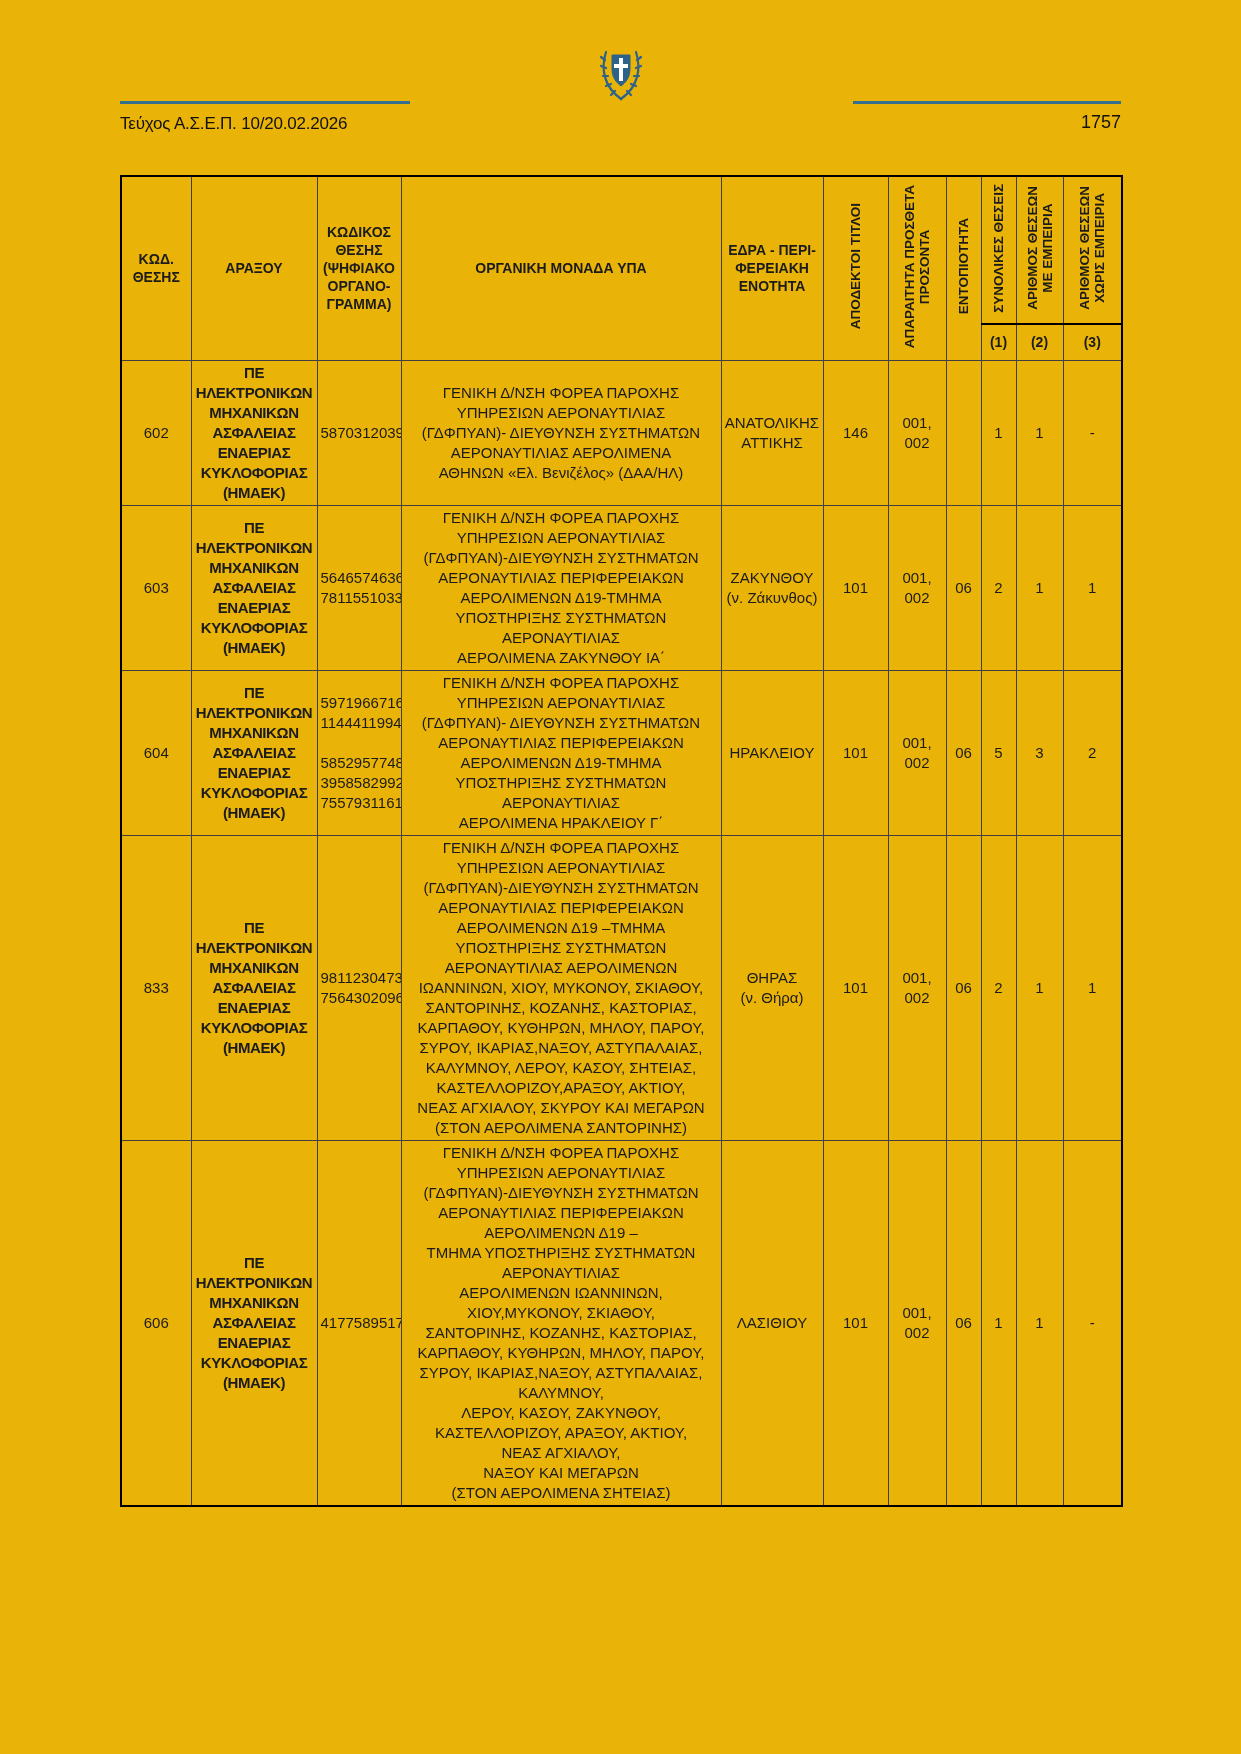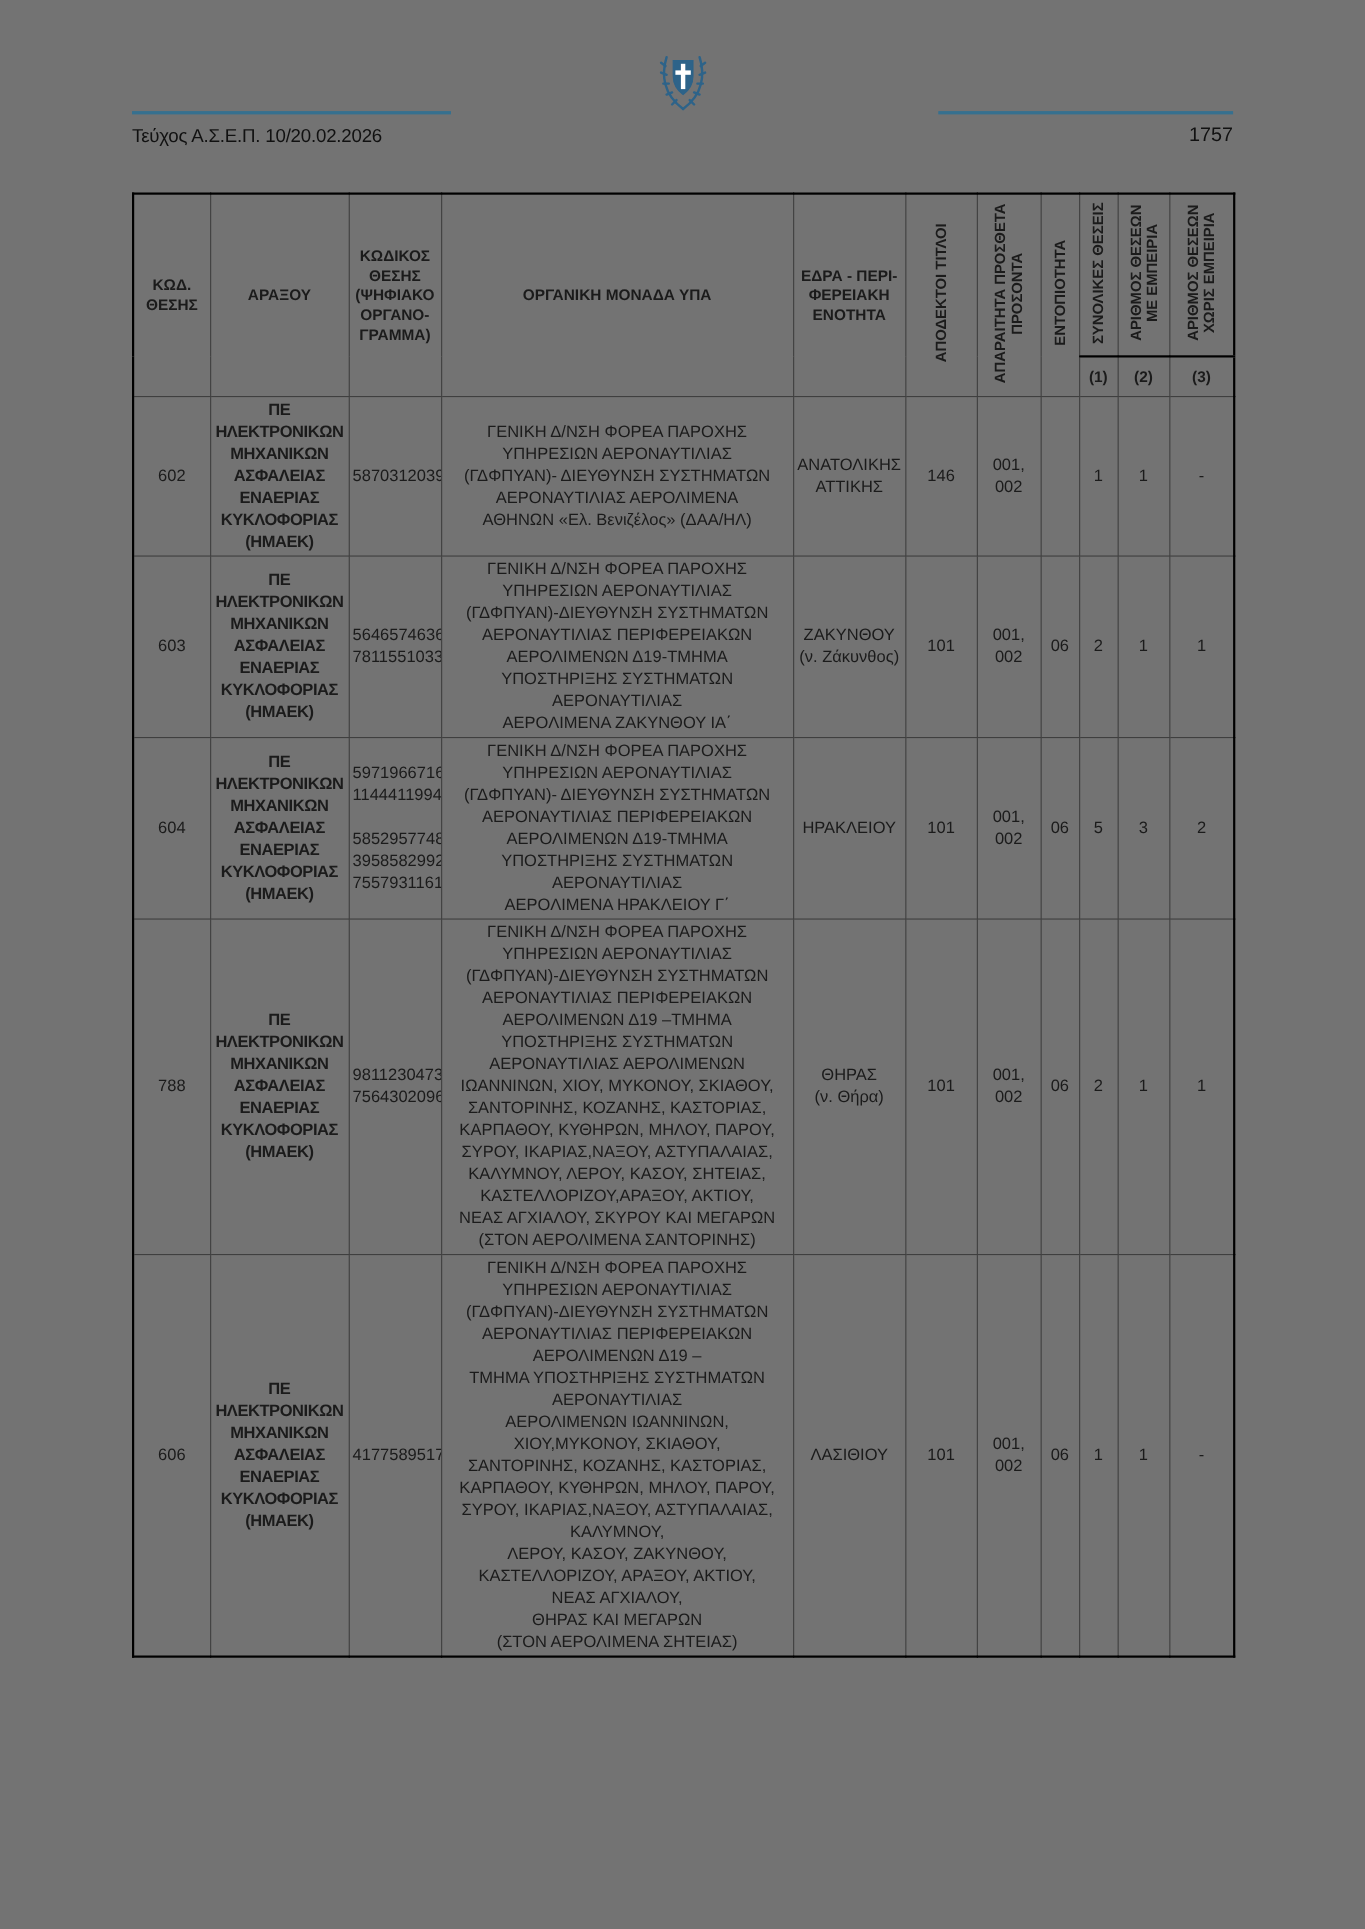--- a/index.html
+++ b/index.html
@@ -1,18 +1,18 @@
 <!DOCTYPE html>
 <html><head>
 <meta charset="utf-8">
 <style>
   html,body { margin:0; padding:0; background:#888; }
   .page {
     position:relative; width:1241px; height:1754px; margin:0 auto;
-    background:#737373; overflow:hidden;
+    background:#eab308; overflow:hidden;
     font-family:"Liberation Sans", sans-serif; color:#1b1b1b;
   }
   
   .rule { position:absolute; height:3px; top:101px; }
   .rule.left  { left:120px;  width:290px; }
   .rule.right { left:853px;  width:268px; }
   .issue {
     position:absolute; left:120px; top:114px;
     font-size:17px; letter-spacing:-0.2px; color:#111;
   }
@@ -207,21 +207,21 @@
           <td class="pre">ΗΡΑΚΛΕΙΟΥ</td>
           <td>101</td>
           <td class="pre">001,
 002</td>
           <td>06</td>
           <td>5</td>
           <td>3</td>
           <td>2</td>
         </tr>
         <tr>
-          <td>788</td>
+          <td>833</td>
           <td class="klados">ΠΕ ΗΛΕΚΤΡΟΝΙΚΩΝ
 ΜΗΧΑΝΙΚΩΝ
 ΑΣΦΑΛΕΙΑΣ
 ΕΝΑΕΡΙΑΣ
 ΚΥΚΛΟΦΟΡΙΑΣ
 (ΗΜΑΕΚ)</td>
           <td class="pre">9811230473,
 7564302096</td>
           <td class="org">
             <div><span>ΓΕΝΙΚΗ Δ/ΝΣΗ ΦΟΡΕΑ ΠΑΡΟΧΗΣ</span></div>
@@ -269,21 +269,21 @@
             <div><span>ΑΕΡΟΝΑΥΤΙΛΙΑΣ</span></div>
             <div><span>ΑΕΡΟΛΙΜΕΝΩΝ ΙΩΑΝΝΙΝΩΝ,</span></div>
             <div><span>ΧΙΟΥ,ΜΥΚΟΝΟΥ, ΣΚΙΑΘΟΥ,</span></div>
             <div><span>ΣΑΝΤΟΡΙΝΗΣ, ΚΟΖΑΝΗΣ, ΚΑΣΤΟΡΙΑΣ,</span></div>
             <div><span>ΚΑΡΠΑΘΟΥ, ΚΥΘΗΡΩΝ, ΜΗΛΟΥ, ΠΑΡΟΥ,</span></div>
             <div><span>ΣΥΡΟΥ, ΙΚΑΡΙΑΣ,ΝΑΞΟΥ, ΑΣΤΥΠΑΛΑΙΑΣ,</span></div>
             <div><span>ΚΑΛΥΜΝΟΥ,</span></div>
             <div><span>ΛΕΡΟΥ, ΚΑΣΟΥ, </span><span class="b">ΖΑΚΥΝΘΟΥ</span><span>,</span></div>
             <div><span>ΚΑΣΤΕΛΛΟΡΙΖΟΥ, ΑΡΑΞΟΥ, ΑΚΤΙΟΥ,</span></div>
             <div><span>ΝΕΑΣ ΑΓΧΙΑΛΟΥ,</span></div>
-            <div><span>ΘΗΡΑΣ ΚΑΙ ΜΕΓΑΡΩΝ</span></div>
+            <div><span>ΝΑΞΟΥ ΚΑΙ ΜΕΓΑΡΩΝ</span></div>
             <div><span class="b">(ΣΤΟΝ ΑΕΡΟΛΙΜΕΝΑ ΣΗΤΕΙΑΣ)</span></div>
           </td>
           <td class="pre">ΛΑΣΙΘΙΟΥ</td>
           <td>101</td>
           <td class="pre">001,
 002</td>
           <td>06</td>
           <td>1</td>
           <td>1</td>
           <td>-</td>

